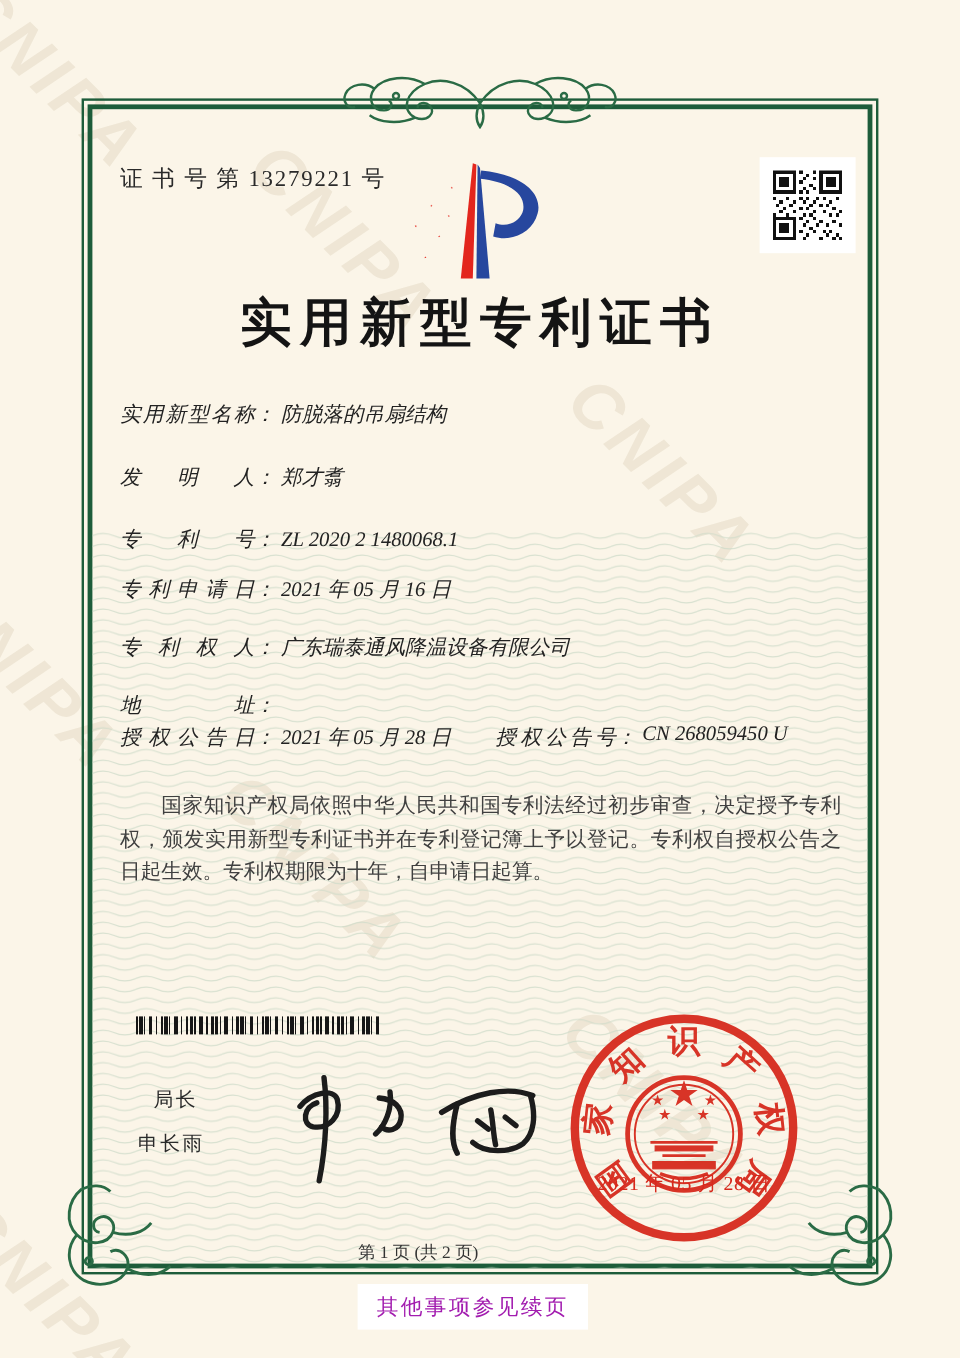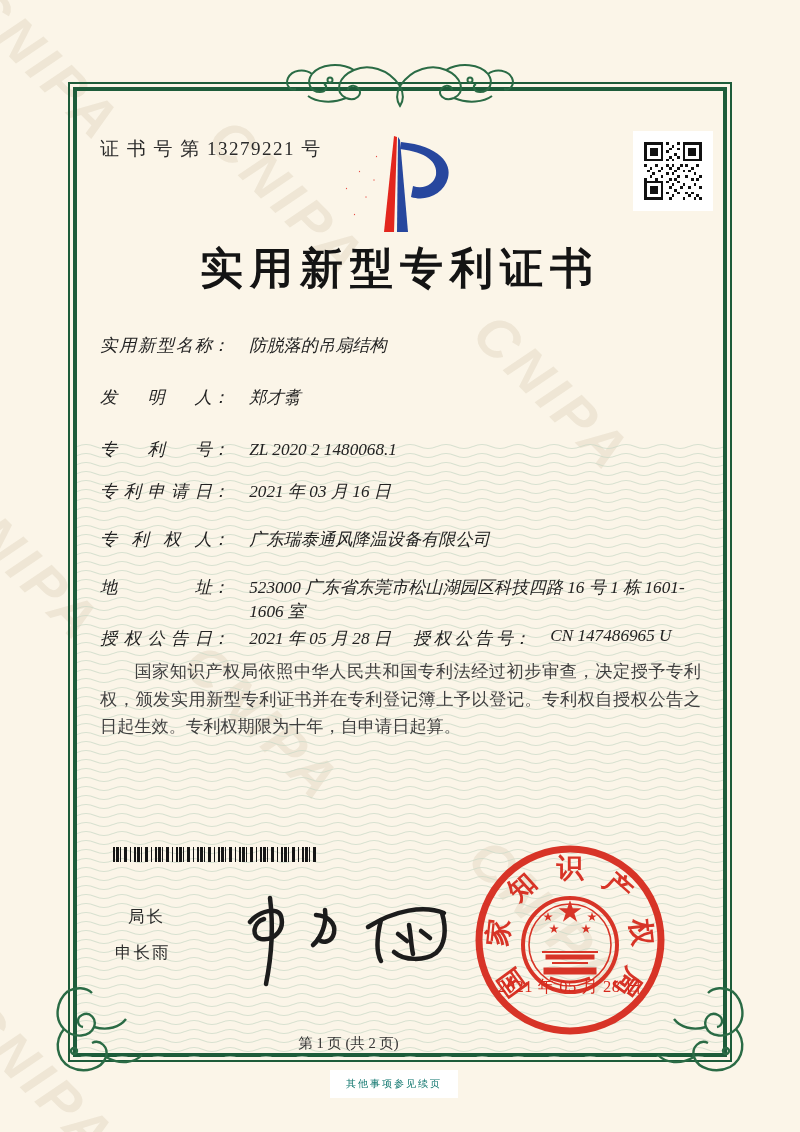--- a/index.html
+++ b/index.html
@@ -57,21 +57,21 @@
 
   
   .fields{position:absolute;left:100px;top:334px;width:604px;font-size:17.2px;font-style:italic;}
   .frow{line-height:24px;display:flex;align-items:flex-start;}
   .lbl{
     display:inline-block;width:112px;
     text-align:justify;text-align-last:justify;
     flex:0 0 112px;color:#222;
   }
   .colon{flex:0 0 auto;}
-  .val{margin-left:20px;}
+  .val{margin-left:5px;}
   .val-addr{display:inline-block;width:452px;}
   .m28{margin-bottom:28px;} .m18{margin-bottom:18px;} .m24{margin-bottom:24px;}
   .row-grant{display:flex;margin-top:2px;}
   .grant1{display:flex;width:313px;flex:0 0 313px;}
   .lbl-s{display:inline-block;width:100px;flex:0 0 100px;text-align:justify;text-align-last:justify;}
 
   
   .paras{
     position:absolute;left:100px;top:658px;width:601px;
     font-size:17.2px;line-height:27.5px;text-align:justify;color:#404040;
@@ -109,21 +109,21 @@
   }
 
   .page-num{
     position:absolute;left:68px;top:1034px;width:561px;
     text-align:center;font-size:14.5px;color:#333;
   }
 
   .note{
     position:absolute;left:394px;top:1070px;transform:translateX(-50%);
     background:#ffffff;padding:7px 16px;
-    font-size:10px;color:#0f766e;letter-spacing:2px;white-space:nowrap;
+    font-size:18px;color:#a21caf;letter-spacing:2px;white-space:nowrap;
   }
 
   .orn{position:absolute;}
   .green-stroke{stroke:#2a6b45;fill:none;}
 </style>
 </head>
 <body>
 
 <div class="sheet">
 
@@ -239,42 +239,41 @@
       <span class="val">郑才翥</span>
     </div>
     <div class="frow m18">
       <span class="lbl">专利号</span>
         <span class="colon">：</span>
       <span class="val">ZL 2020 2 1480068.1</span>
     </div>
     <div class="frow m24">
       <span class="lbl">专利申请日</span>
         <span class="colon">：</span>
-      <span class="val">2021 年 03 月 16 日</span>
+      <span class="val">2021 年 05 月 16 日</span>
     </div>
     <div class="frow m24">
       <span class="lbl">专利权人</span>
         <span class="colon">：</span>
       <span class="val">广东瑞泰通风降温设备有限公司</span>
     </div>
     <div class="frow">
       <span class="lbl">地址</span>
         <span class="colon">：</span>
-      <span class="val val-addr">523000 广东省东莞市松山湖园区科技四路 16 号 1 栋 1601-1606 室</span>
     </div>
     <div class="row-grant">
       <span class="grant1">
         <span class="lbl">授权公告日</span>
           <span class="colon">：</span>
         <span class="val">2021 年 05 月 28 日</span>
       </span>
       <span class="grant1">
         <span class="lbl-s">授权公告号</span>
           <span class="colon">：</span>
-        <span class="val">CN 147486965 U</span>
+        <span class="val">CN 268059450 U</span>
       </span>
     </div>
   </div>
 
   <div class="paras">
     <p>国家知识产权局依照中华人民共和国专利法经过初步审查，决定授予专利权，颁发实用新型专利证书并在专利登记簿上予以登记。专利权自授权公告之日起生效。专利权期限为十年，自申请日起算。</p>
   </div>
 
   <div class="barcode"></div>
 

